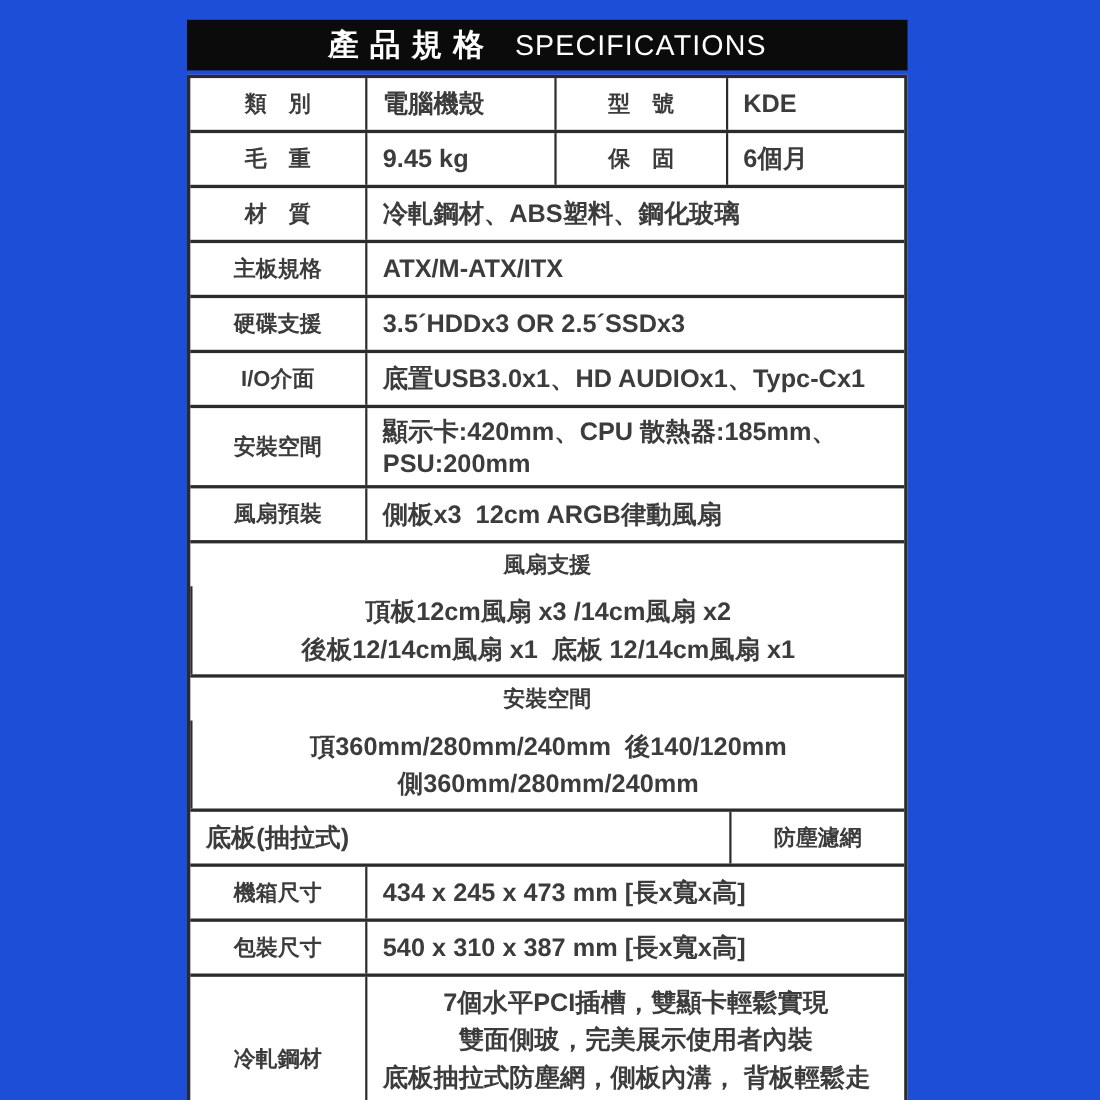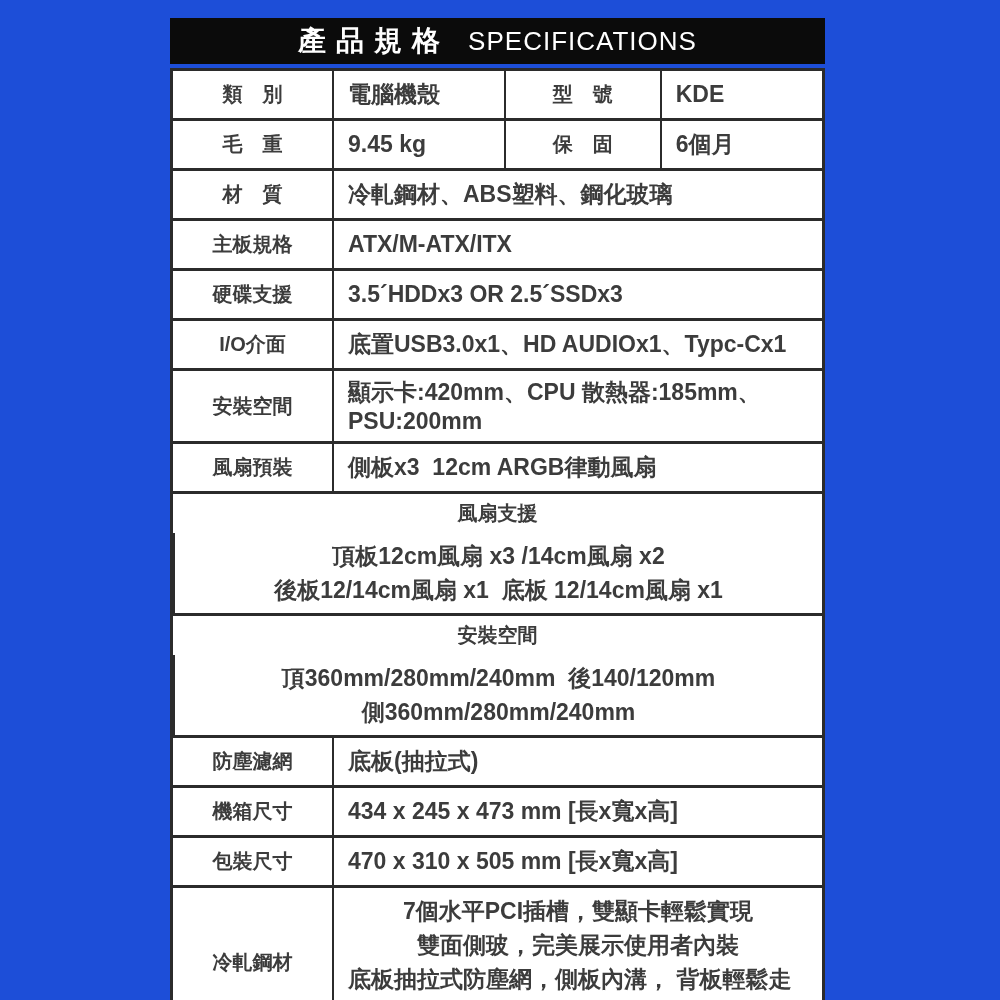--- a/index.html
+++ b/index.html
@@ -112,32 +112,32 @@
 
       <div class="row h2">
         <div class="cell label c1">安裝空間</div>
         <div class="cell value vstack">
           <div class="line">頂360mm/280mm/240mm  後140/120mm</div>
           <div class="line">側360mm/280mm/240mm</div>
         </div>
       </div>
 
       <div class="row h1">
+        <div class="cell value">底板(抽拉式)</div>
         <div class="cell label c1">防塵濾網</div>
-        <div class="cell value">底板(抽拉式)</div>
       </div>
 
       <div class="row h1">
         <div class="cell label c1">機箱尺寸</div>
         <div class="cell value">434 x 245 x 473 mm [長x寬x高]</div>
       </div>
 
       <div class="row h1">
         <div class="cell label c1">包裝尺寸</div>
-        <div class="cell value">470 x 310 x 505 mm [長x寬x高]</div>
+        <div class="cell value">540 x 310 x 387 mm [長x寬x高]</div>
       </div>
 
       <div class="row h3">
         <div class="cell label c1">冷軋鋼材</div>
         <div class="cell value vstack">
           <div class="line">7個水平PCI插槽，雙顯卡輕鬆實現</div>
           <div class="line">雙面側玻，完美展示使用者內裝</div>
           <div class="line">底板抽拉式防塵網，側板內溝， 背板輕鬆走線</div>
         </div>
       </div>

